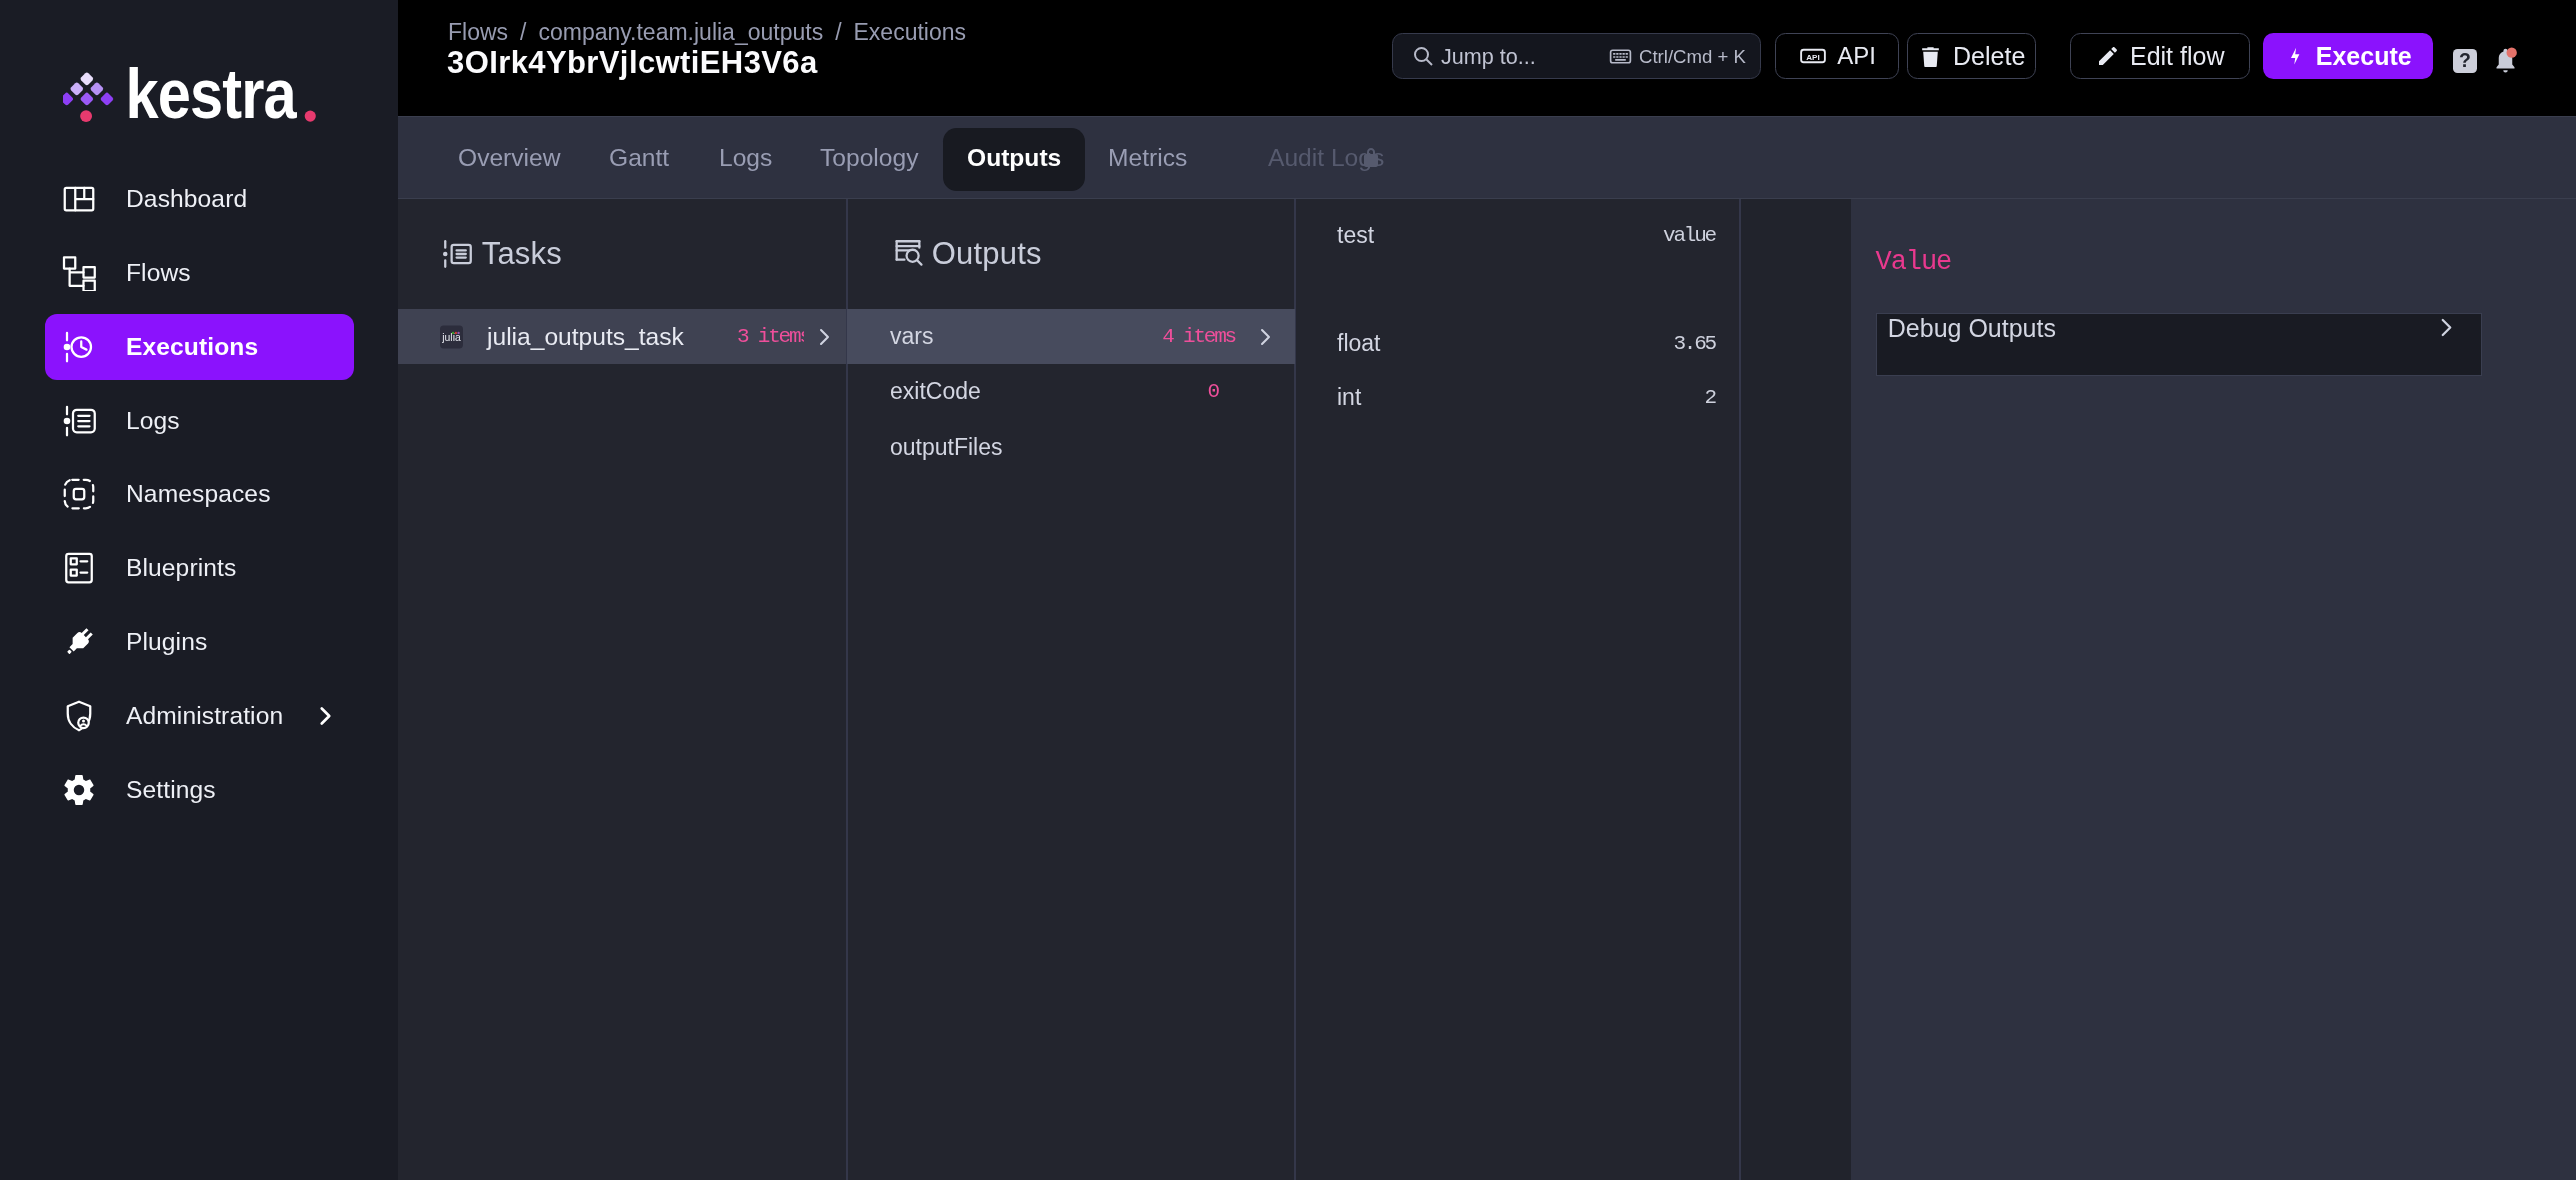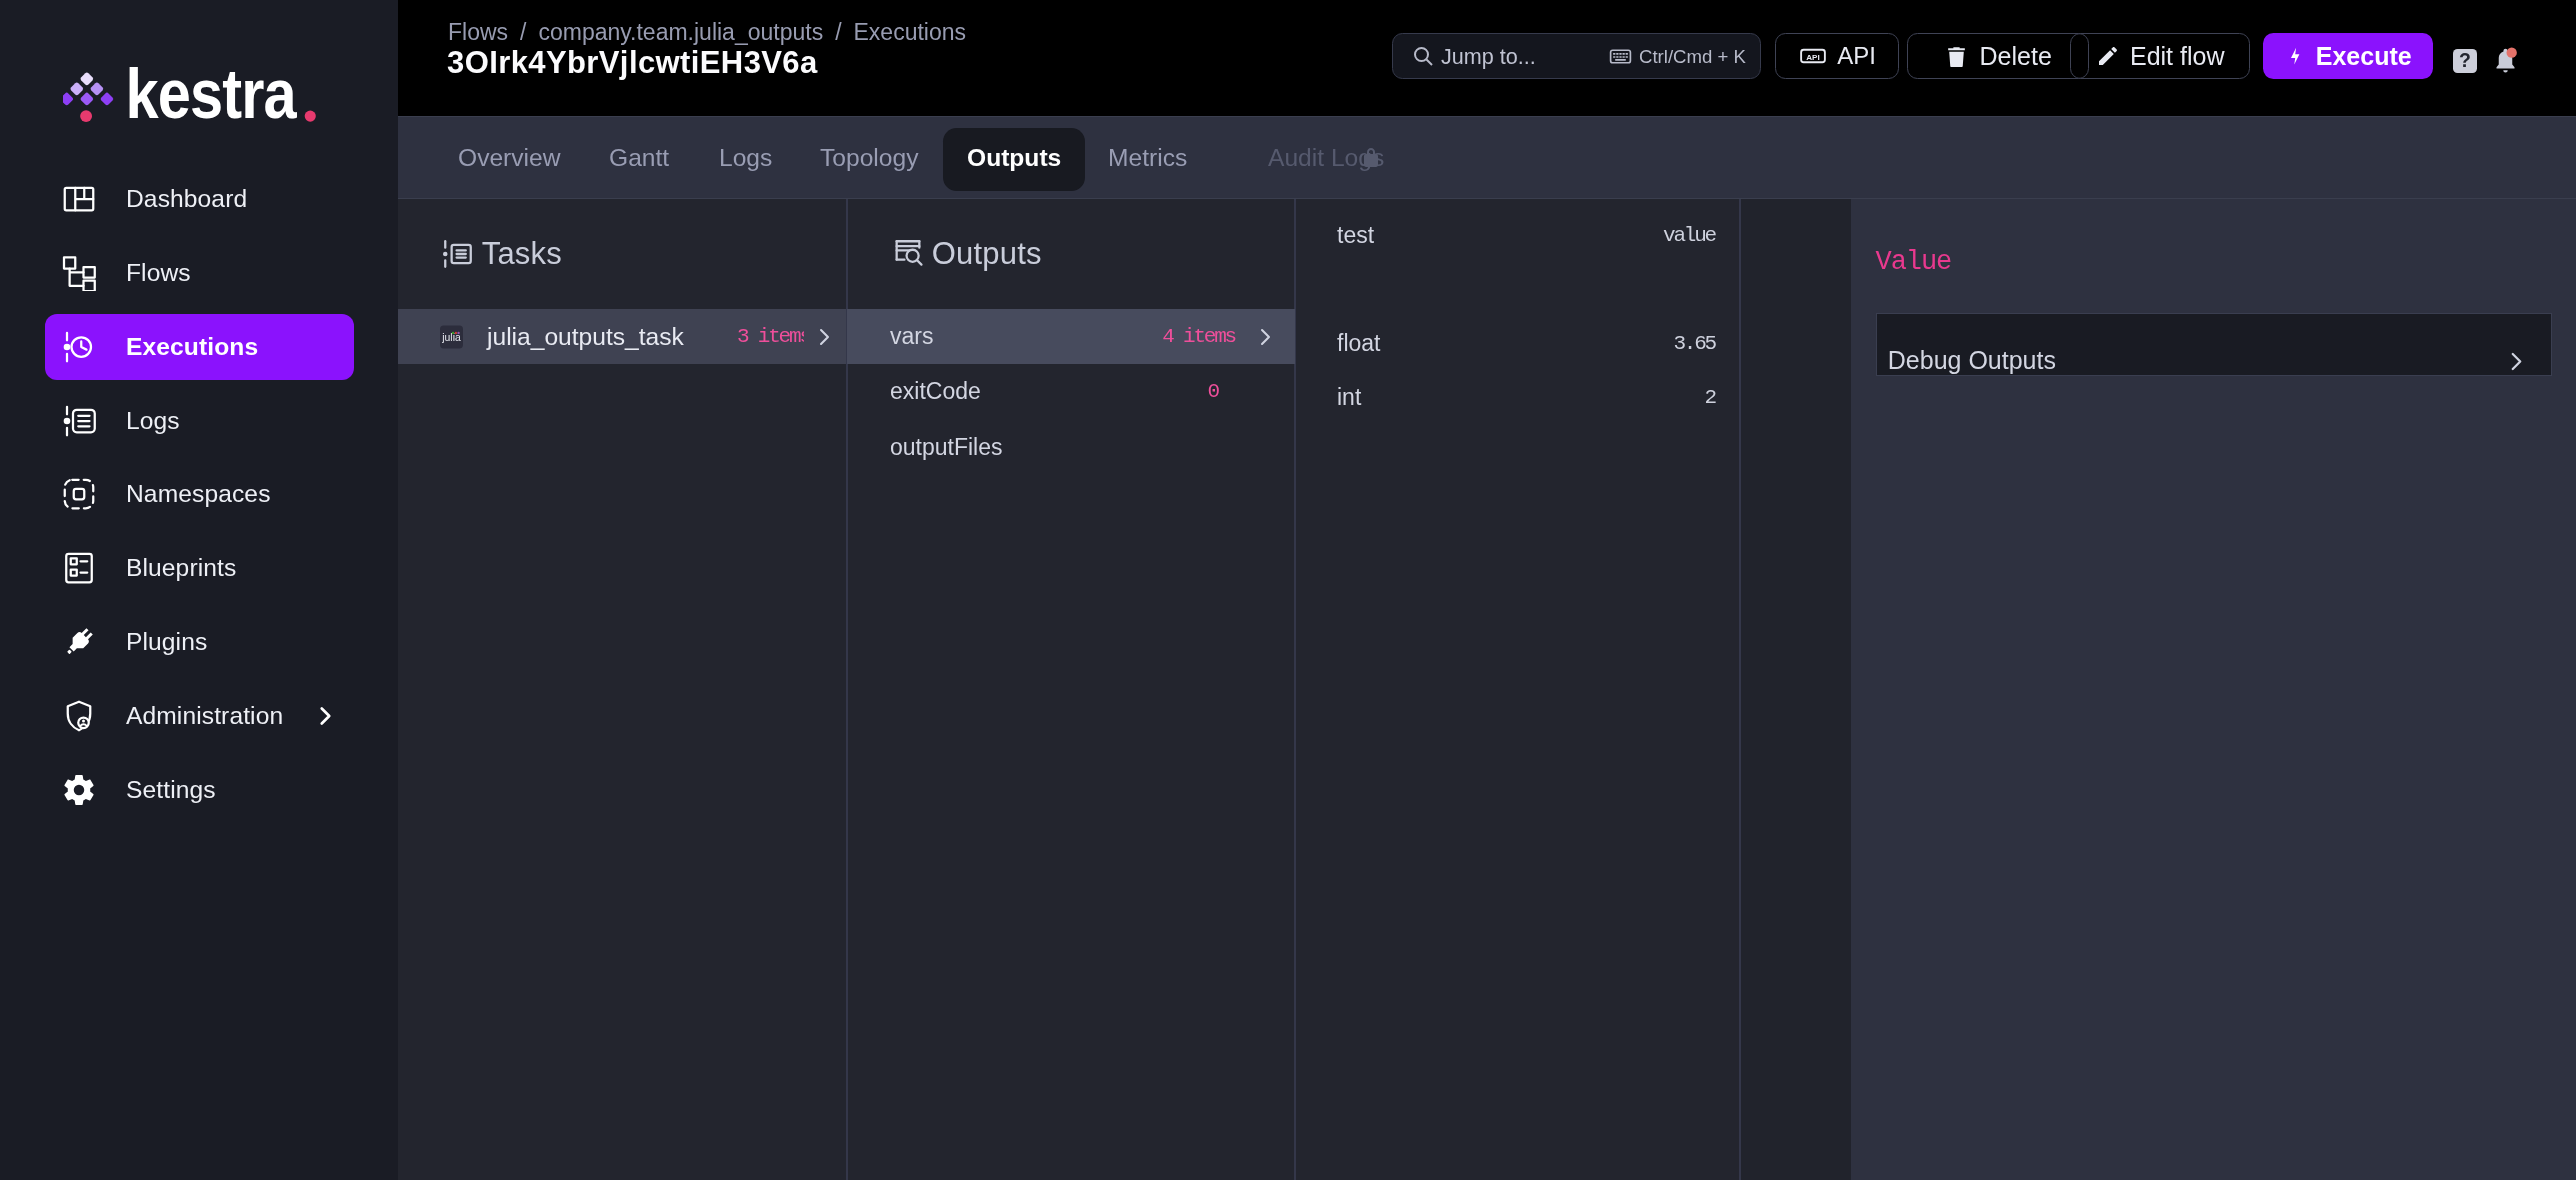--- a/index.html
+++ b/index.html
@@ -146,21 +146,21 @@
           </svg>
         <span style="position:absolute;left:246px;top:12px;font-size:18.6px;color:#b7bac9">Ctrl/Cmd + K</span>
       </div>
       <div class="ctrl btn" style="left:1377px;width:124px;">
         <svg width="30" height="30" viewBox="0 0 24 24" fill="none" stroke="#e8eaf2" stroke-width="1.5" style="margin-right:9px;font-size:34px">
             <rect x="2.5" y="7" width="19" height="10" rx="2"></rect>
             <text x="12" y="14.8" text-anchor="middle" font-size="6.5" font-weight="bold" fill="#e8eaf2" stroke="none" font-family="Liberation Sans">API</text>
           </svg>
         <span style="font-size:24px">API</span>
       </div>
-      <div class="ctrl btn" style="left:1509px;width:182px;">
+      <div class="ctrl btn" style="left:1509px;width:129px;">
         <svg width="25" height="25" viewBox="0 0 24 24" fill="#e8eaf2" style="margin-right:10.4px">
             <path d="M9 3 V4 H4 V6 H20 V4 H15 V3 H9 M5 7.5 H19 L18 21 C17.96 21.55 17.55 22 17 22 H7 C6.45 22 6.04 21.55 6 21 Z"></path>
           </svg>
         <span>Delete</span>
       </div>
       <div class="ctrl btn" style="left:1672px;width:180px;">
         <svg width="24" height="24" viewBox="0 0 24 24" fill="#e8eaf2" style="margin-right:10.4px">
             <path d="M20.7 7 C21.1 6.6 21.1 6 20.7 5.6 L18.4 3.3 C18 2.9 17.4 2.9 17 3.3 L15.2 5.1 L18.9 8.8 M3 17.2 V21 H6.8 L17.8 9.9 L14.1 6.2 Z"></path>
           </svg>
         <span>Edit flow</span>
@@ -190,21 +190,21 @@
     <div class="tab" style="left:710px">Metrics</div>
     <div class="tab" style="left:870px;color:#565a6e;">Audit Logs</div>
     <svg class="tab" style="left:961px" width="24" height="24" viewBox="0 0 24 24" fill="#565a6e">
         <path d="M12 2 C9.8 2 8 3.8 8 6 V8 H7 C6 8 5 9 5 10 V19 C5 20 6 21 7 21 H17 C18 21 19 20 19 19 V10 C19 9 18 8 17 8 H16 V6 C16 3.8 14.2 2 12 2 M12 4 C13.2 4 14 4.9 14 6 V8 H10 V6 C10 4.9 10.8 4 12 4 Z"></path>
       </svg>
   </div>
   <div class="content">
     <div class="sliver"></div>
     <div class="rpanel">
       <div style="position:absolute;left:24.6px;top:48px;font-family:'Liberation Mono',monospace;font-size:27px;letter-spacing:-1.1px;color:#e8398e;">Value</div>
-      <div style="position:absolute;left:24.6px;top:114px;width:676px;height:63px;background:#191b23;border:1.5px solid #3a3e50;display:flex;align-items:flex-end;">
+      <div style="position:absolute;left:24.6px;top:114px;width:606px;height:63px;background:#191b23;border:1.5px solid #3a3e50;display:flex;align-items:flex-start;">
         <span style="margin-left:11.2px;font-size:25px;color:#d3d6e2;">Debug Outputs</span>
         <svg style="margin-left:auto;margin-right:21px" width="27" height="27" viewBox="0 0 36 36">
             <path d="M13 8 L23 18 L13 28" fill="none" stroke="#cfd3e0" stroke-width="3" stroke-linecap="round" stroke-linejoin="round"></path>
           </svg>
       </div>
     </div>
     <div class="vline" style="left:448px"></div>
     <div class="vline" style="left:896px"></div>
     <div class="vline" style="left:1341px"></div>
     <div class="col-hdr" style="left:43px">

